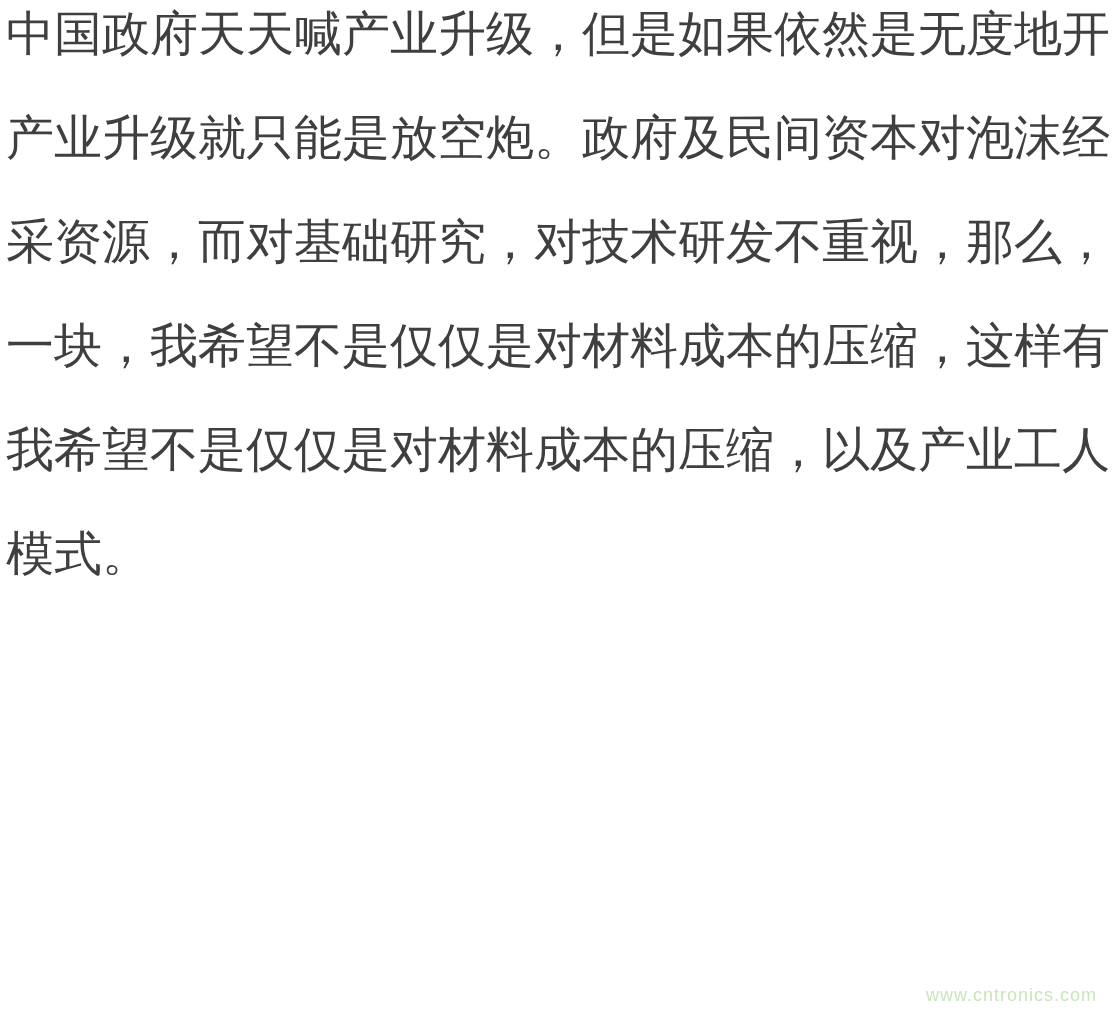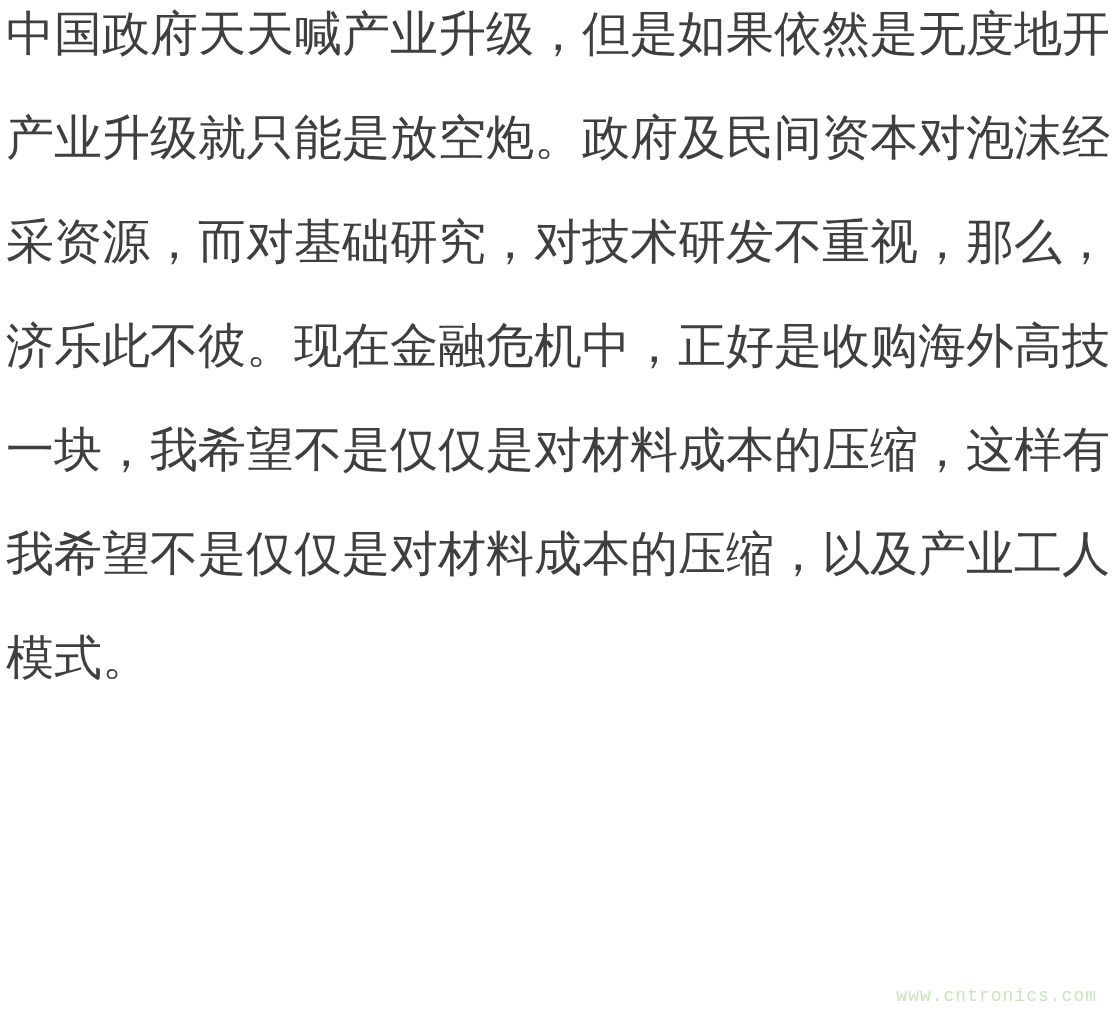--- a/index.html
+++ b/index.html
@@ -30,29 +30,28 @@
     white-space: nowrap;
     font-weight: 400;
   }
   .watermark {
     position: absolute;
     right: 19px;
     bottom: 8px;
     font-size: 18px;
     letter-spacing: 1px;
     color: #c9e5ba;
-    font-family: Liberation Mono, monospace;
+    font-family: Liberation Sans, sans-serif;
   }
 </style>
 </head>
 <body>
 
 <div class="article">
   <p class="line">中国政府天天喊产业升级，但是如果依然是无度地开</p>
   <p class="line">产业升级就只能是放空炮。政府及民间资本对泡沫经</p>
   <p class="line">采资源，而对基础研究，对技术研发不重视，那么，</p>
-  <p class="line">济乐此不彼。现在金融危机中，正好是收购海外高技</p>
   <p class="line">一块，我希望不是仅仅是对材料成本的压缩，这样有</p>
   <p class="line">我希望不是仅仅是对材料成本的压缩，以及产业工人</p>
   <p class="line">模式。</p>
 </div>
 
 <div class="watermark">www.cntronics.com</div>
 
 </body></html>

